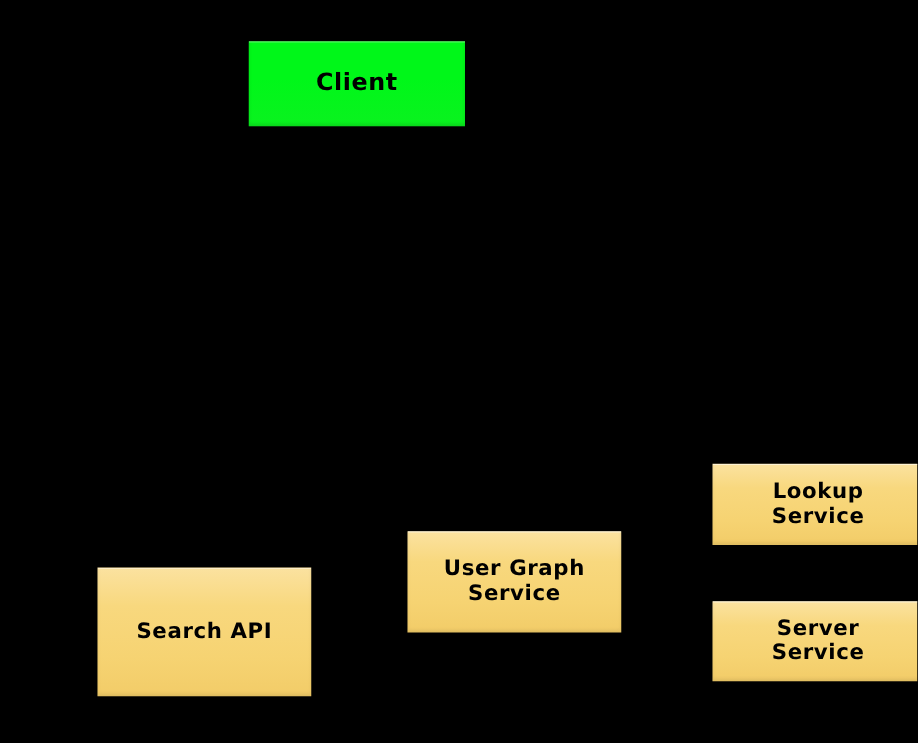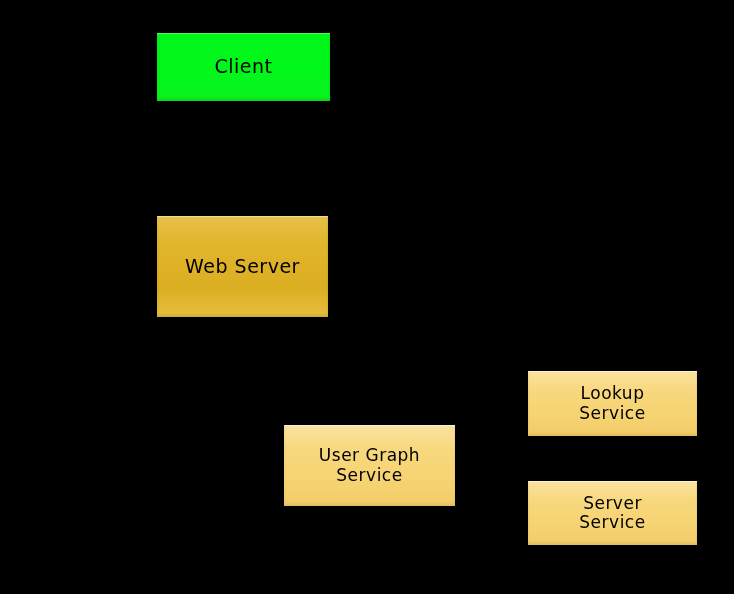--- a/index.html
+++ b/index.html
@@ -16,24 +16,25 @@
     font-family: "DejaVu Sans", sans-serif;
   }
   .node {
     position: absolute;
     display: flex;
     align-items: center;
     justify-content: flex-end;
     text-align: center;
     box-sizing: border-box;
     color: #000000;
-    font-weight: normal;
+    font-weight: bold;
     letter-spacing: 0.5px;
     line-height: 1.12;
     user-select: none;
+    margin-left: 42px;
   }
   .node .label {
     display: block;
     width: 100%;
     padding: 0 6px;
     box-sizing: border-box;
   }
   
   .node.green {
     background: linear-gradient(180deg, #00F719 0%, #00F719 45%, #0AF21F 100%);
@@ -62,23 +63,20 @@
 </style>
 </head>
 <body>
 
 <div id="canvas">
 
   <div class="node green" style="left:157px; top:33px; width:173px; height:68px;">
     <span class="label">Client</span>
   </div>
 
-  <div class="node gold-deep" style="left:157px; top:216px; width:171px; height:101px;">
-    <span class="label">Web Server</span>
-  </div>
 
   <div class="node gold-light two-line" style="left:528px; top:371px; width:169px; height:65px;">
     <span class="label">
       <span>Lookup</span><br>
       <span>Service</span>
     </span>
   </div>
 
   <div class="node gold-light two-line" style="left:284px; top:425px; width:171px; height:81px;">
     <span class="label">
@@ -87,14 +85,17 @@
     </span>
   </div>
 
   <div class="node gold-light two-line" style="left:528px; top:481px; width:169px; height:64px;">
     <span class="label">
       <span>Server</span><br>
       <span>Service</span>
     </span>
   </div>
 
+  <div class="node gold-light" style="left:36px; top:454px; width:171px; height:103px;">
+    <span class="label">Search API</span>
+  </div>
 
 </div>
 
 </body></html>

